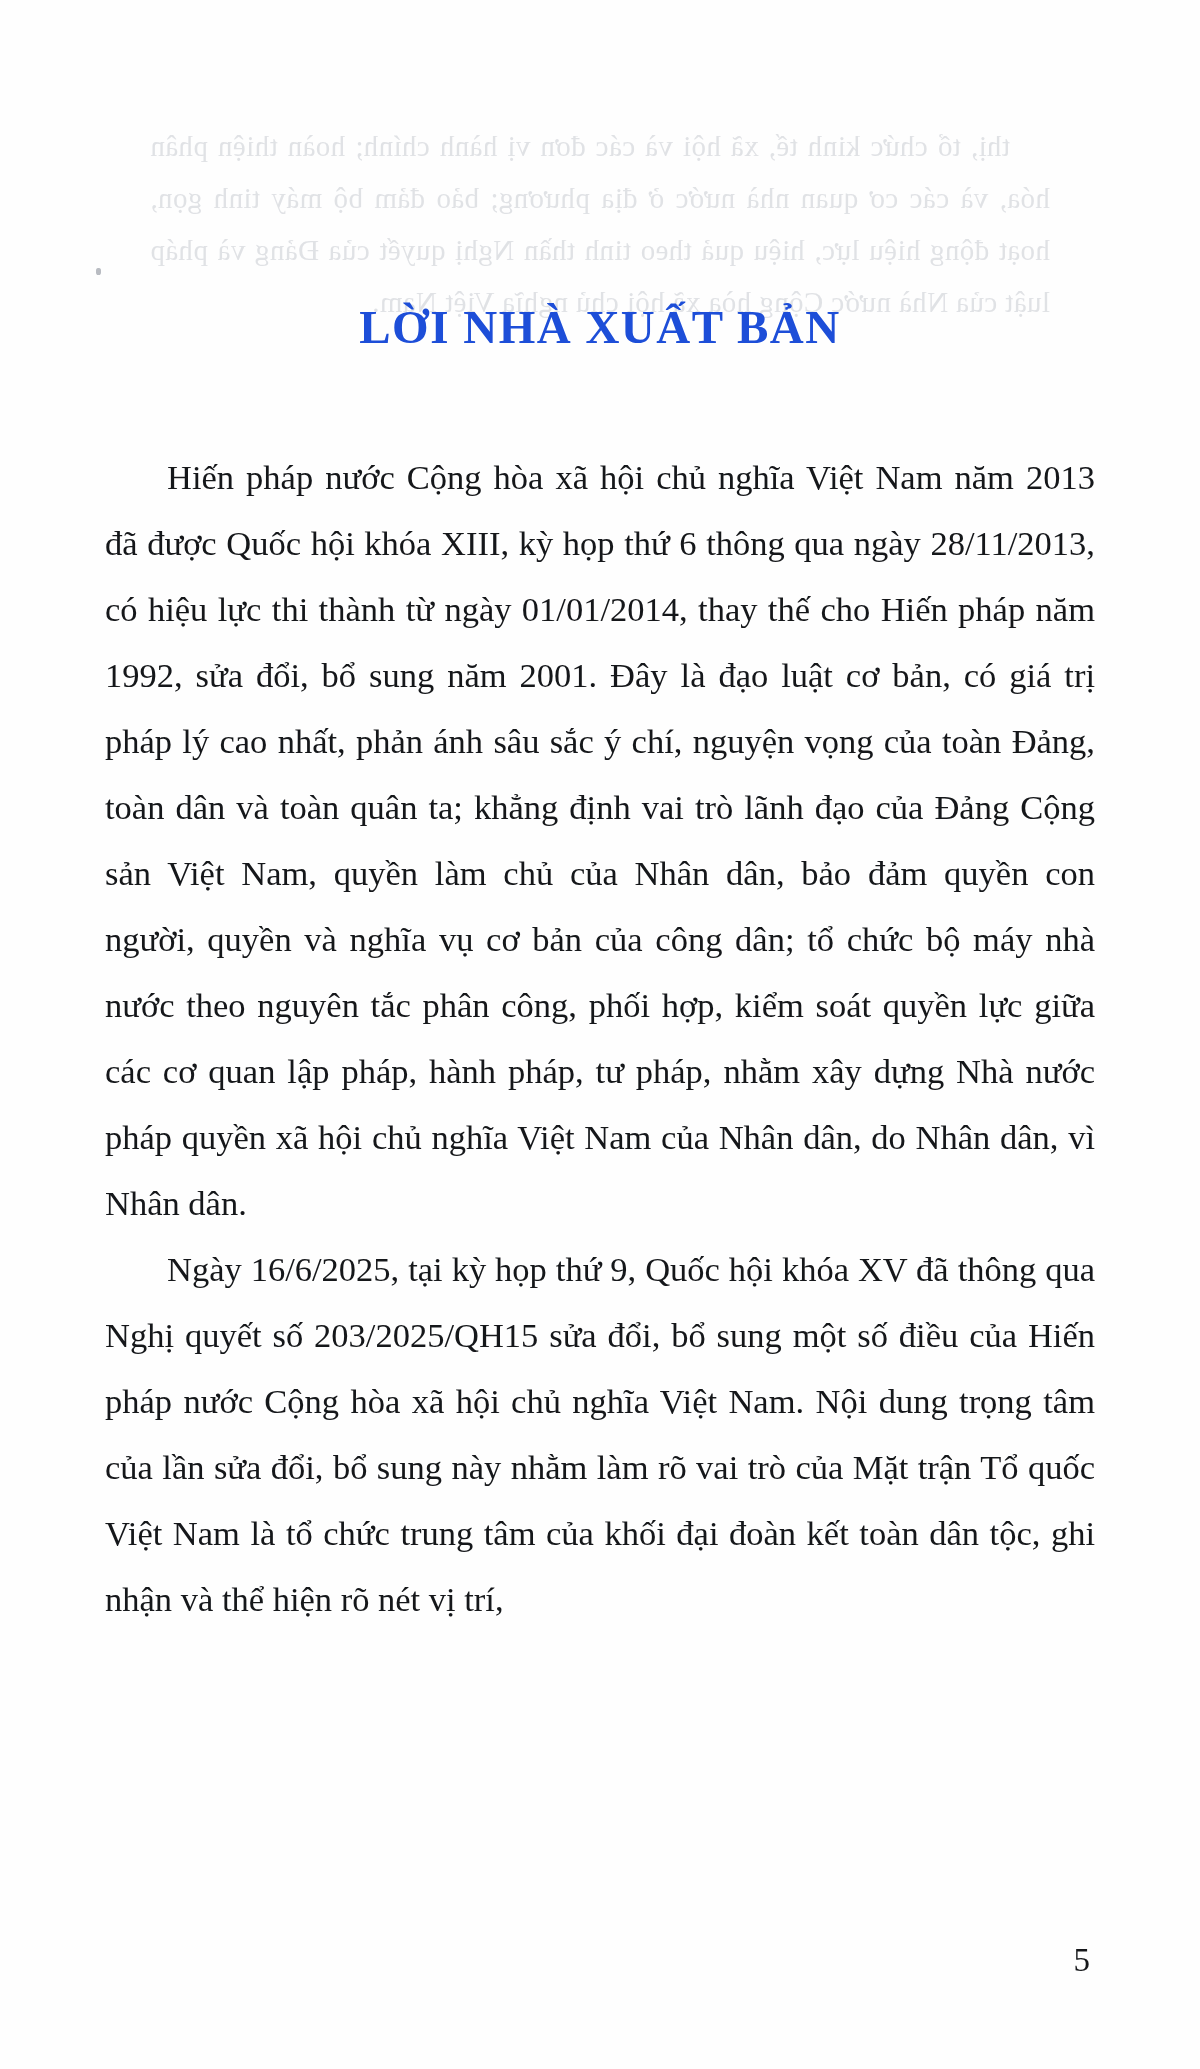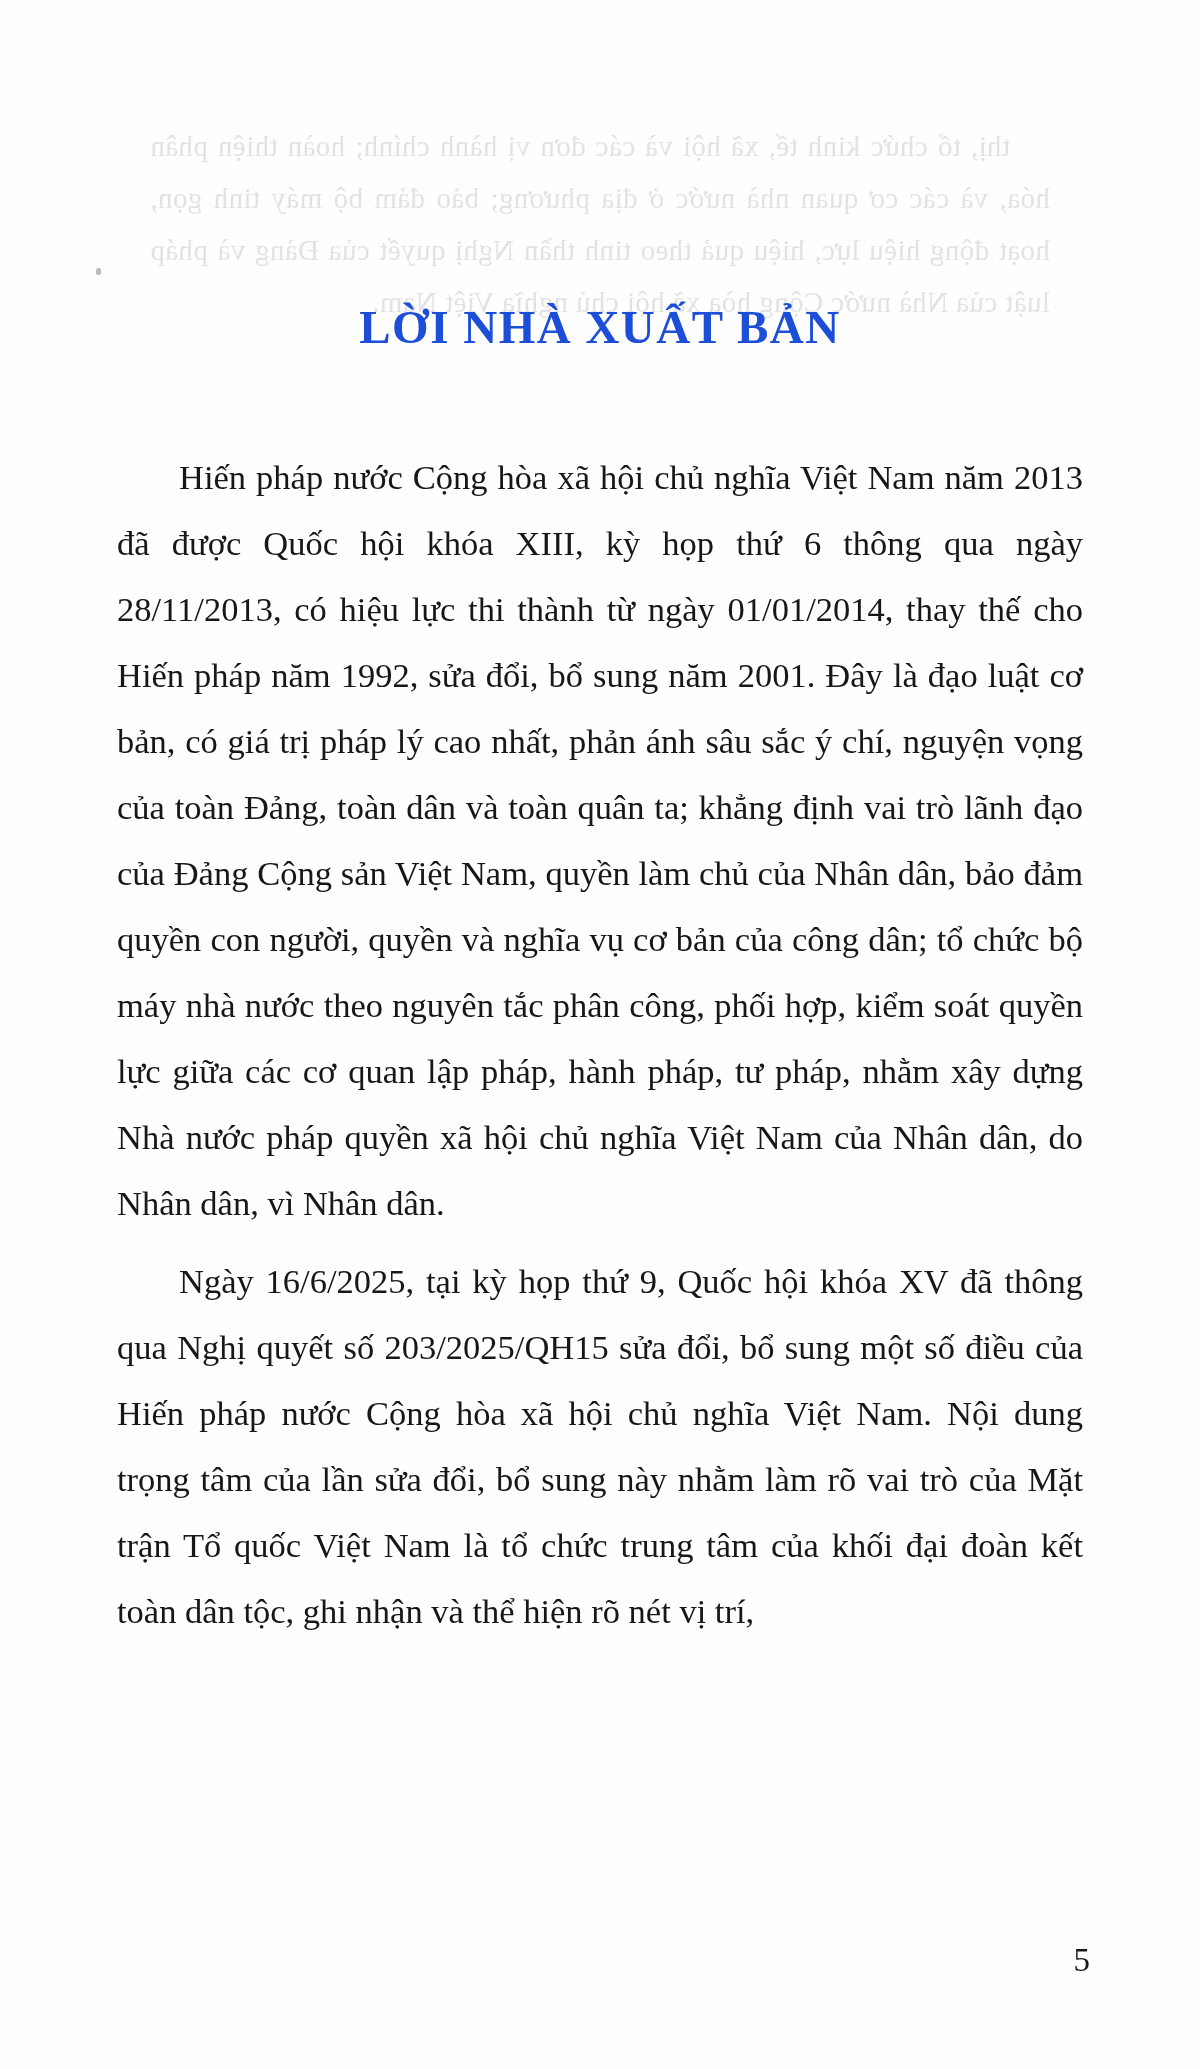--- a/index.html
+++ b/index.html
@@ -56,21 +56,21 @@
   }
   .body-text {
     margin-top: 90px;
     font-size: 34.5px;
     line-height: 66px;
     text-align: justify;
     text-justify: inter-word;
     color: #15171a;
   }
   .body-text p {
-    margin: 12px;
+    margin: 0;
     text-indent: 62px;
   }
   .folio {
     position: absolute;
     right: 110px;
     bottom: 90px;
     font-size: 33px;
     color: #15171a;
   }
   

